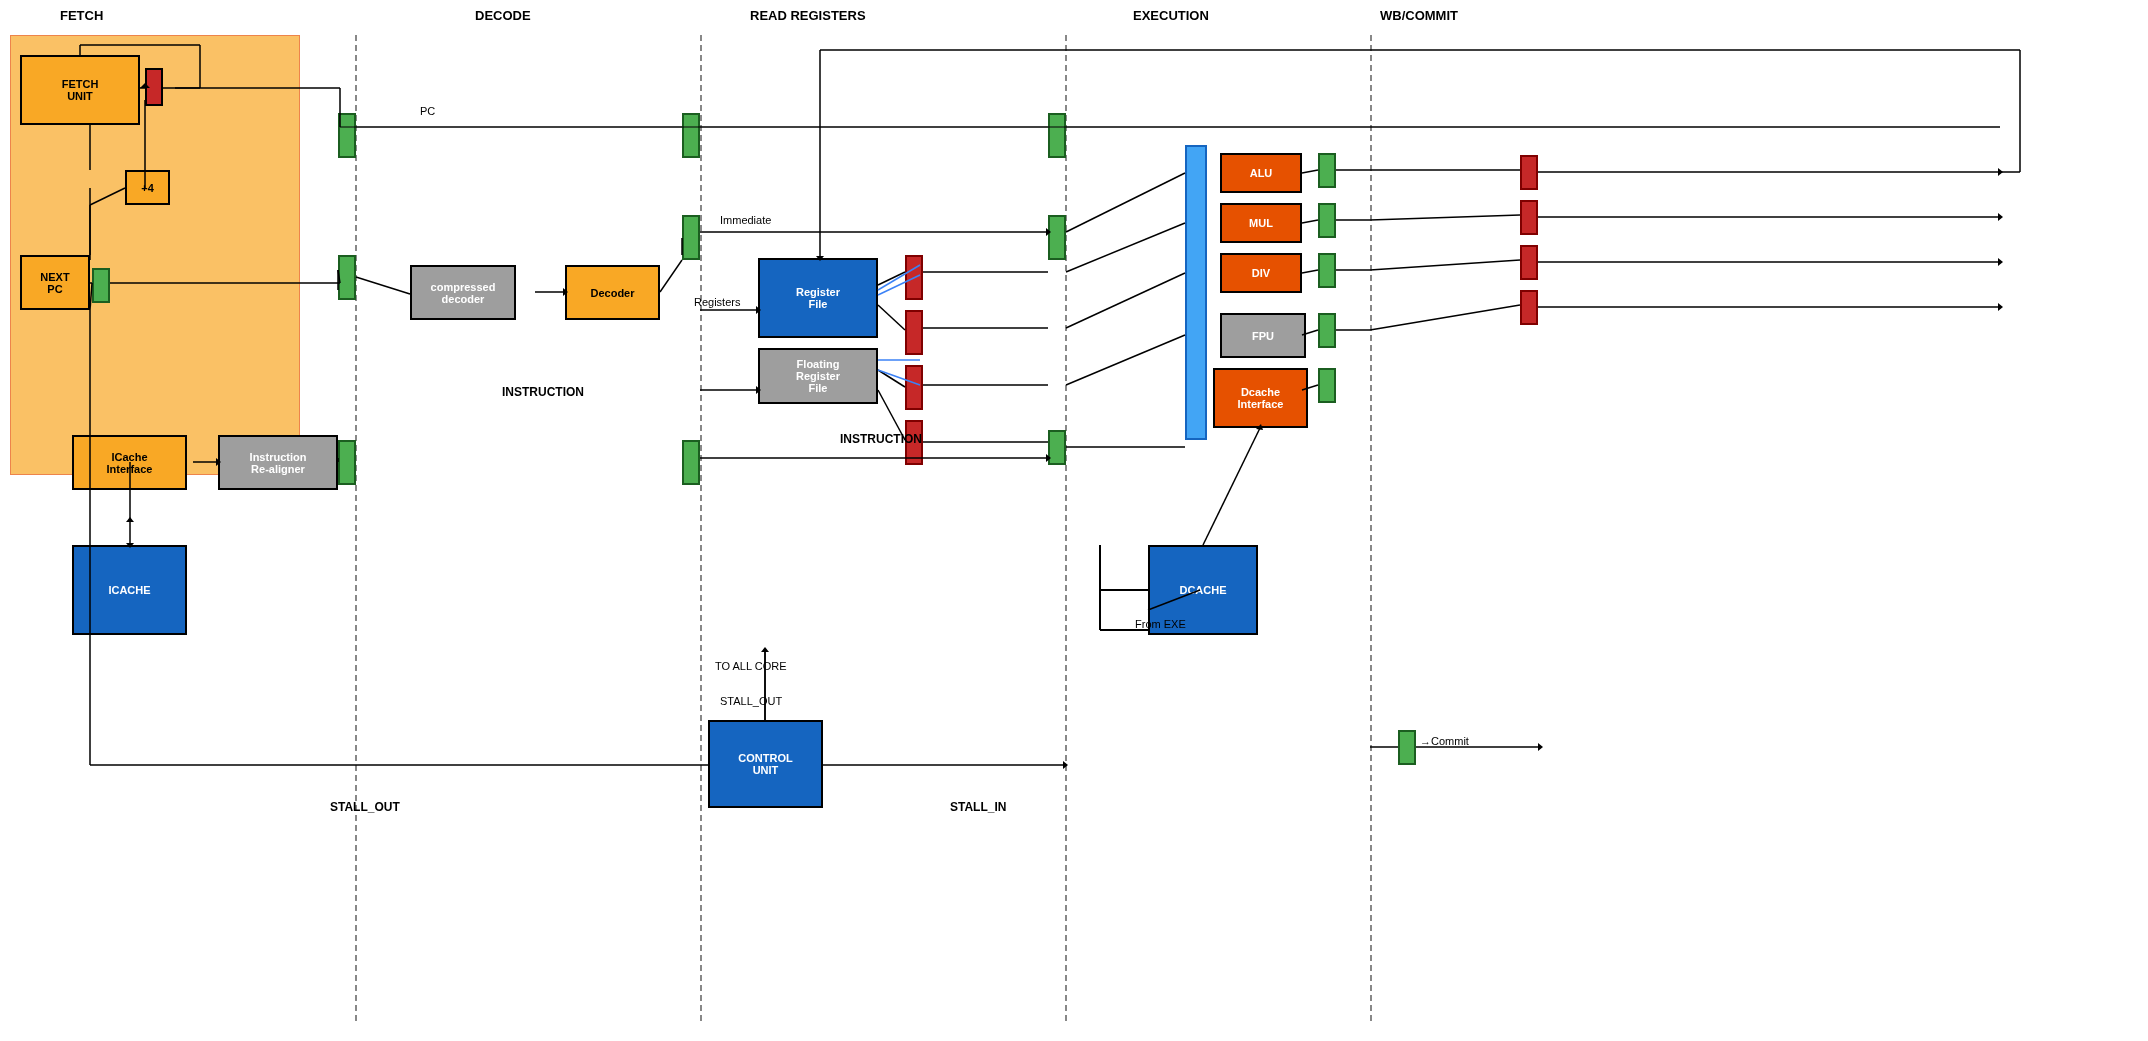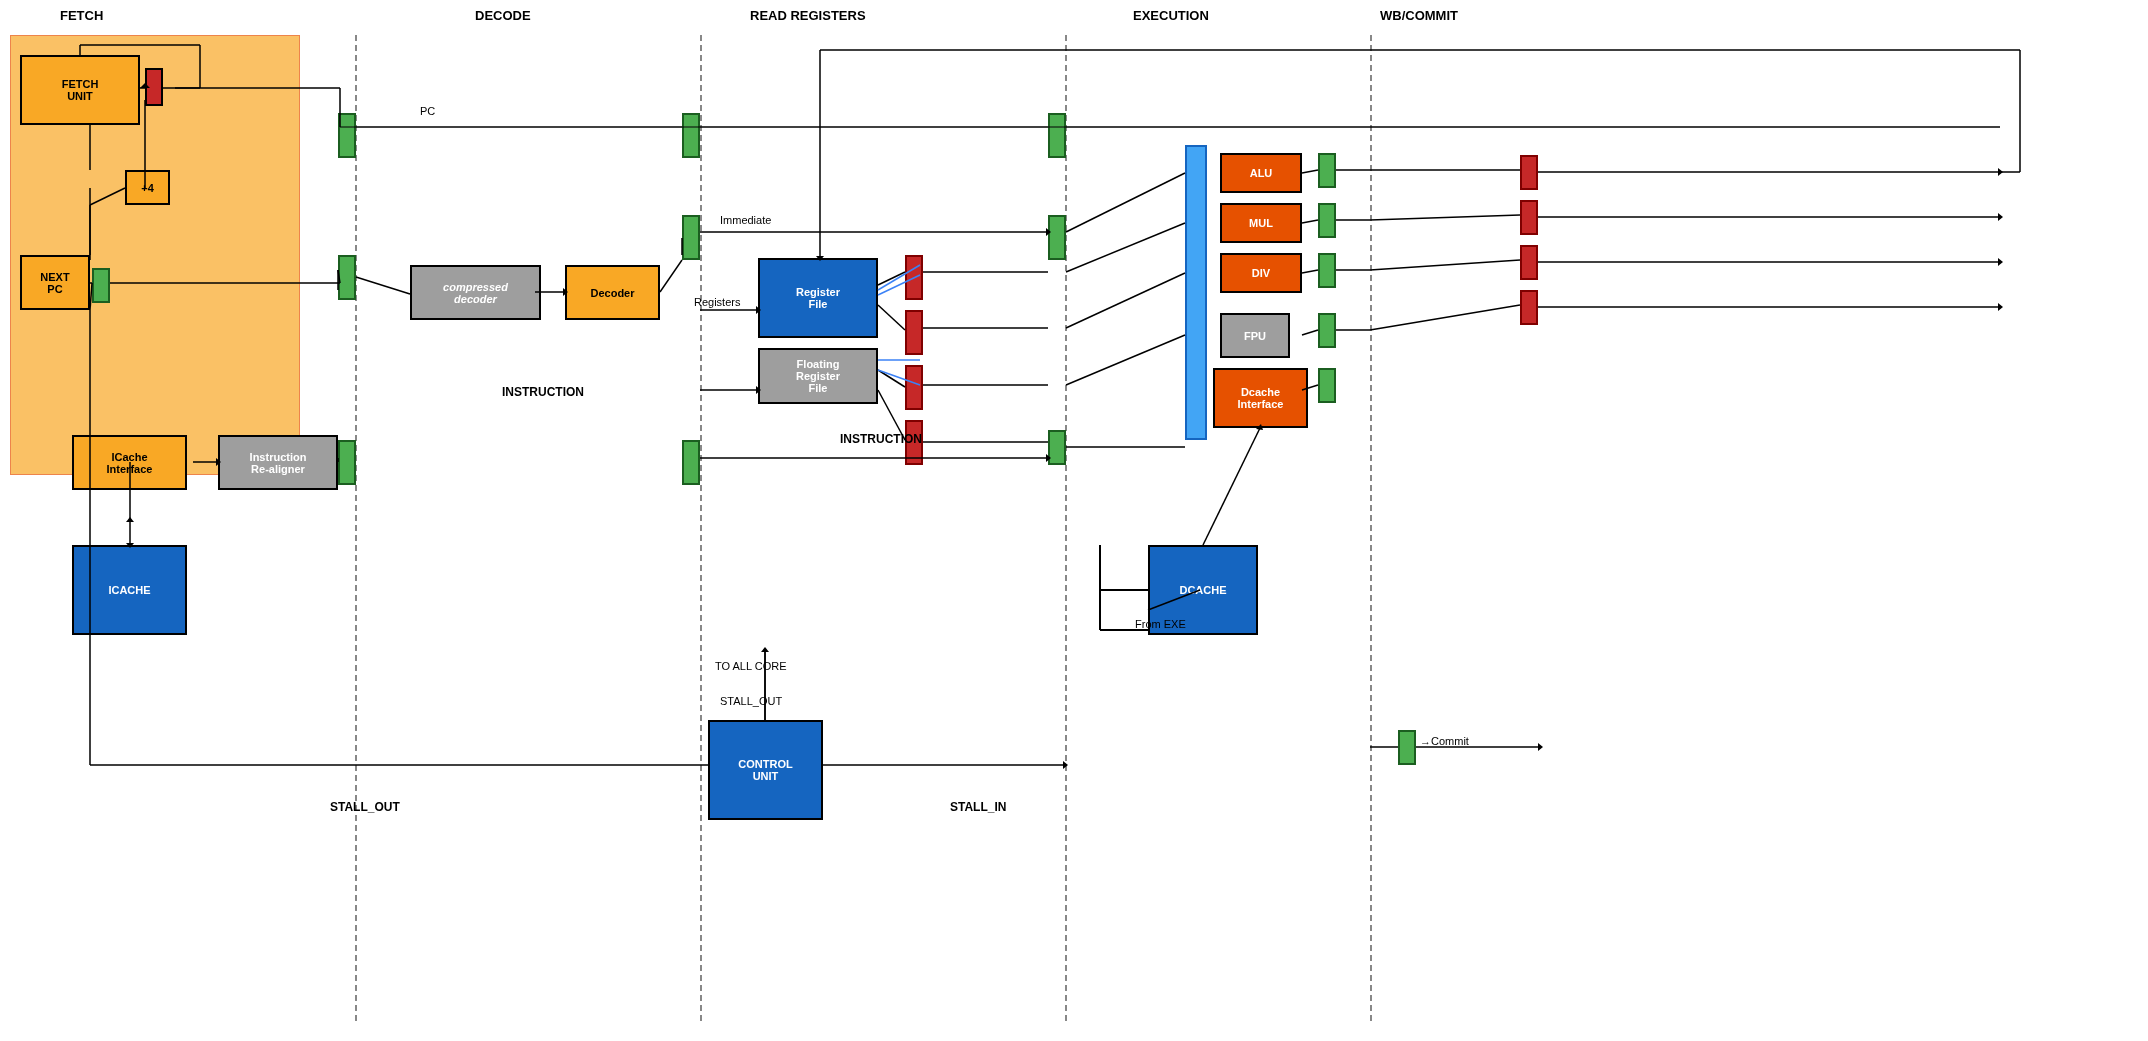--- a/index.html
+++ b/index.html
@@ -133,21 +133,21 @@
   <div class="box box-yellow" style="left:72px;top:435px;width:115px;height:55px;">ICache<br>Interface</div>
 
   <div class="box box-gray" style="left:218px;top:435px;width:120px;height:55px;">Instruction<br>Re-aligner</div>
 
   <div class="box box-blue" style="left:72px;top:545px;width:115px;height:90px;">ICACHE</div>
 
   <div class="pipe-reg" style="left:338px;top:113px;height:45px;"></div>
   <div class="pipe-reg" style="left:338px;top:255px;height:45px;"></div>
   <div class="pipe-reg" style="left:338px;top:440px;height:45px;"></div>
 
-  <div class="box box-gray" style="left:410px;top:265px;width:131px;height:55px;font-style:italic;">compressed<br>decoder</div>
+  <div class="box box-gray" style="left:410px;top:265px;width:106px;height:55px;">compressed<br>decoder</div>
 
   <div class="box box-yellow" style="left:565px;top:265px;width:95px;height:55px;">Decoder</div>
 
   <div class="pipe-reg" style="left:682px;top:113px;height:45px;"></div>
   <div class="pipe-reg" style="left:682px;top:215px;height:45px;"></div>
   <div class="pipe-reg" style="left:682px;top:440px;height:45px;"></div>
 
   <div class="wire-label" style="left:420px;top:105px;">PC</div>
 
   <div class="wire-label" style="left:720px;top:214px;">Immediate</div>
@@ -172,38 +172,38 @@
   <div class="wire-label bold-label" style="left:840px;top:432px;">INSTRUCTION</div>
 
   <div class="box box-light-blue" style="left:1185px;top:145px;width:22px;height:295px;border:2px solid #1565c0;"></div>
 
   <div class="box box-orange" style="left:1220px;top:153px;width:82px;height:40px;">ALU</div>
 
   <div class="box box-orange" style="left:1220px;top:203px;width:82px;height:40px;">MUL</div>
 
   <div class="box box-orange" style="left:1220px;top:253px;width:82px;height:40px;">DIV</div>
 
-  <div class="box box-gray" style="left:1220px;top:313px;width:70px;height:45px;">FPU</div>
+  <div class="box box-gray" style="left:1220px;top:313px;width:86px;height:45px;">FPU</div>
 
   <div class="box box-orange" style="left:1213px;top:368px;width:95px;height:60px;">Dcache<br>Interface</div>
 
   <div class="pipe-reg" style="left:1318px;top:153px;height:35px;"></div>
   <div class="pipe-reg" style="left:1318px;top:203px;height:35px;"></div>
   <div class="pipe-reg" style="left:1318px;top:253px;height:35px;"></div>
   <div class="pipe-reg" style="left:1318px;top:313px;height:35px;"></div>
   <div class="pipe-reg" style="left:1318px;top:368px;height:35px;"></div>
 
   <div class="pipe-red" style="left:1520px;top:155px;height:35px;"></div>
   <div class="pipe-red" style="left:1520px;top:200px;height:35px;"></div>
   <div class="pipe-red" style="left:1520px;top:245px;height:35px;"></div>
   <div class="pipe-red" style="left:1520px;top:290px;height:35px;"></div>
 
   <div class="box box-blue" style="left:1148px;top:545px;width:110px;height:90px;">DCACHE</div>
 
-  <div class="box box-blue" style="left:708px;top:720px;width:115px;height:100px;text-align:center;">CONTROL<br>UNIT</div>
+  <div class="box box-blue" style="left:708px;top:720px;width:115px;height:88px;text-align:center;">CONTROL<br>UNIT</div>
 
   <div class="wire-label" style="left:715px;top:660px;">TO ALL CORE</div>
   <div class="wire-label" style="left:720px;top:695px;">STALL_OUT</div>
   <div class="wire-label bold-label" style="left:330px;top:800px;">STALL_OUT</div>
   <div class="wire-label bold-label" style="left:950px;top:800px;">STALL_IN</div>
   <div class="wire-label" style="left:1115px;top:618px;padding-left:20px;">From EXE</div>
 
   <div class="pipe-reg" style="left:1398px;top:730px;height:35px;"></div>
   <div class="wire-label" style="left:1420px;top:735px;">→Commit</div>
 

